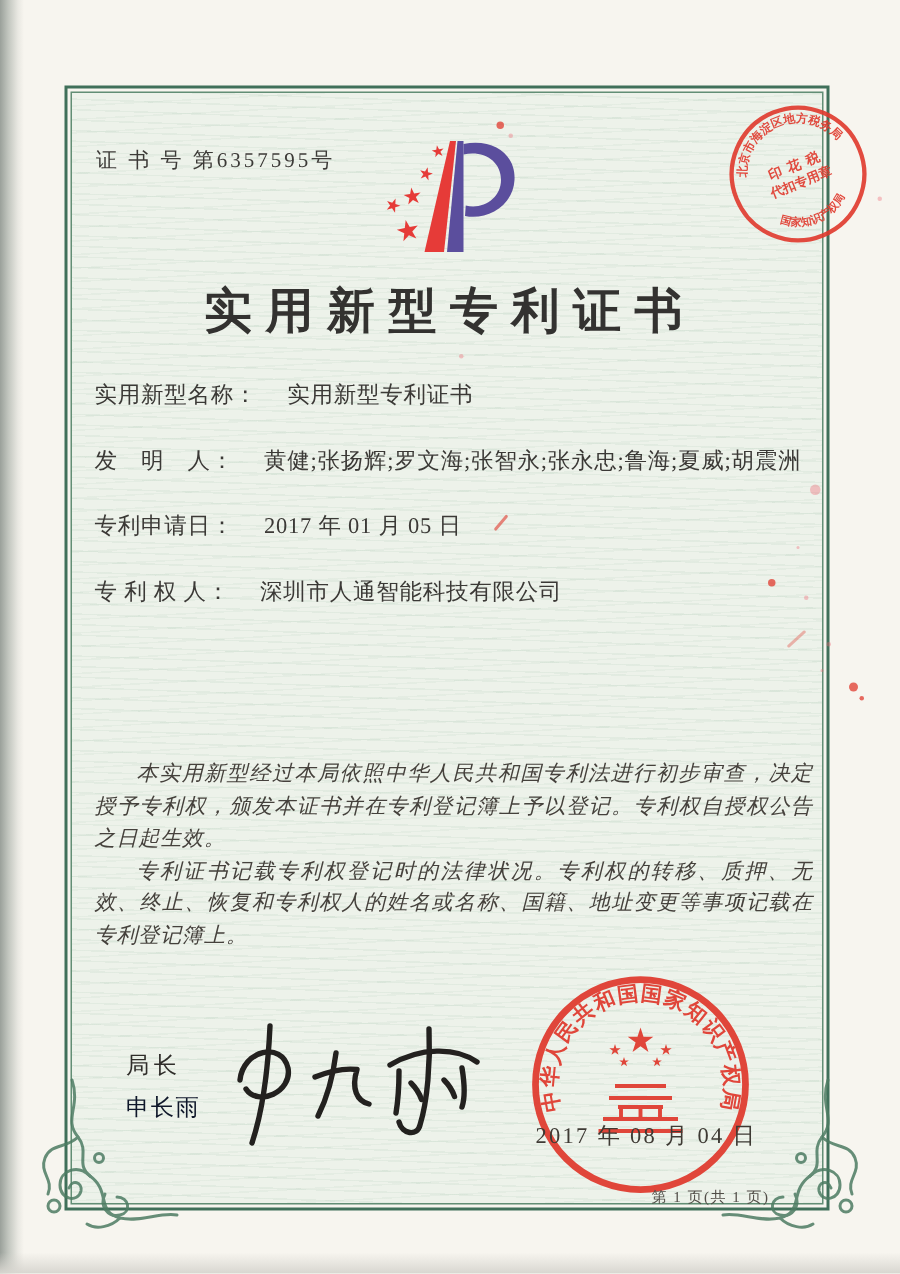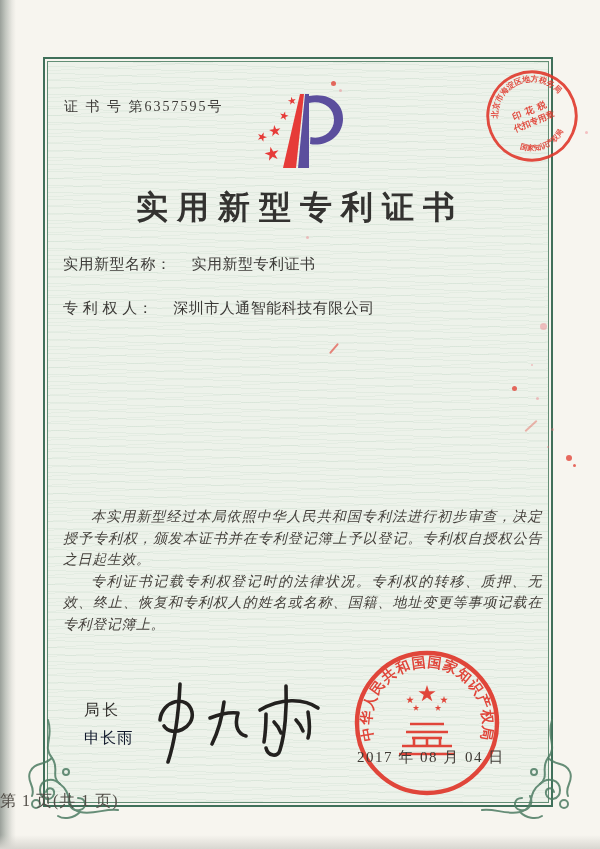--- a/index.html
+++ b/index.html
@@ -36,22 +36,22 @@
     text-indent:2em;letter-spacing:0.6px;text-align:justify;font-style:italic;}
 
   .sig-role{position:absolute;left:84px;top:700px;font-size:15.5px;color:#2f2d2a;letter-spacing:3px;font-family:Liberation Serif, serif;}
   .sig-name{position:absolute;left:84px;top:728px;font-size:15.5px;color:#0f172a;letter-spacing:1px;}
   .sig-script{position:absolute;left:138px;top:676px;width:195px;height:96px;}
 
   .seal{position:absolute;left:352px;top:648px;width:150px;height:150px;opacity:.93;}
   .seal-date{position:absolute;left:357px;top:748px;font-size:15px;color:#3e3a34;letter-spacing:1.5px;z-index:5;}
   .stamp{position:absolute;left:484px;top:68px;width:96px;height:96px;transform:rotate(-22deg);opacity:.9;}
 
-  .footer{position:absolute;left:0;top:791px;width:513px;text-align:left;
-    font-size:16px;color:#514d47;letter-spacing:1px;}
+  .footer{position:absolute;left:0;top:791px;width:513px;text-align:right;
+    font-size:10px;color:#514d47;letter-spacing:1px;}
 
   .flourish{position:absolute;width:110px;height:110px;}
   .flourish.bl{left:14px;top:716px;}
   .flourish.br{left:476px;top:716px;transform:scaleX(-1);}
 
   .speck{position:absolute;background:#e0392d;border-radius:50%;opacity:.75;}
   .speck.faint{opacity:.38;background:#ef6a77;}
   .streak{position:absolute;background:#e0392d;opacity:.6;border-radius:2px;}
 </style>
 </head>
@@ -104,20 +104,22 @@
     <g fill="#5b4e9d">
       <polygon points="49,4 53,4 53,78 42,78"></polygon>
       <path d="M53,6 C74,2 88,14 87,30 C86,48 68,57 54,54 L54.5,47 C66,50 78,42 78,30 C78,17 66,10 53,13 Z"></path>
     </g>
   </svg>
 
   <div class="doc-title">实用新型专利证书</div>
 
   <div class="fields">
     <div class="field-row"><span class="lab">实用新型名称：</span><span>实用新型专利证书</span></div>
+    <div class="field-row"><span class="lab">发　明　人：</span><span>黄健;张扬辉;罗文海;张智永;张永忠;鲁海;夏威;胡震洲</span></div>
+    <div class="field-row"><span class="lab">专利申请日：</span><span>2017 年 01 月 05 日</span></div>
     <div class="field-row"><span class="lab">专 利 权 人：</span><span>深圳市人通智能科技有限公司</span></div>
   </div>
 
   <div class="body-text">
     <p>本实用新型经过本局依照中华人民共和国专利法进行初步审查，决定授予专利权，颁发本证书并在专利登记簿上予以登记。专利权自授权公告之日起生效。</p>
     <p>专利证书记载专利权登记时的法律状况。专利权的转移、质押、无效、终止、恢复和专利权人的姓名或名称、国籍、地址变更等事项记载在专利登记簿上。</p>
   </div>
 
   <div class="sig-role">局长</div>
   <div class="sig-name">申长雨</div>

